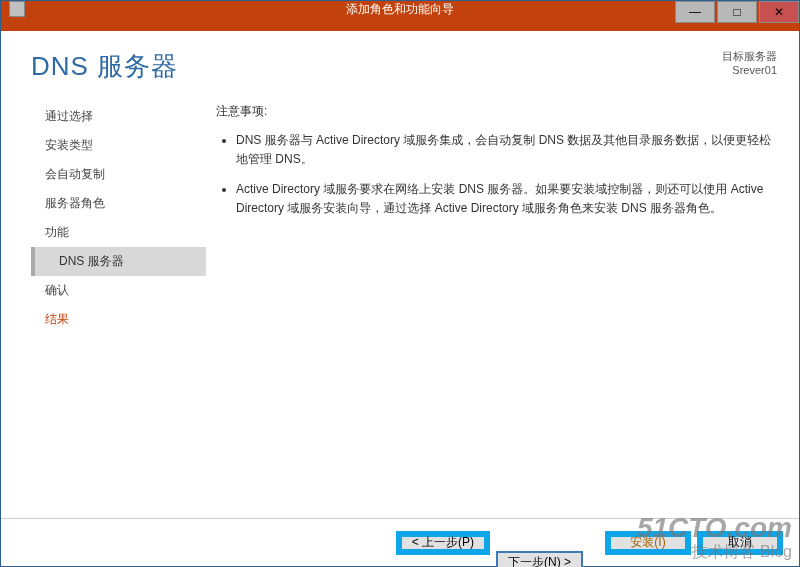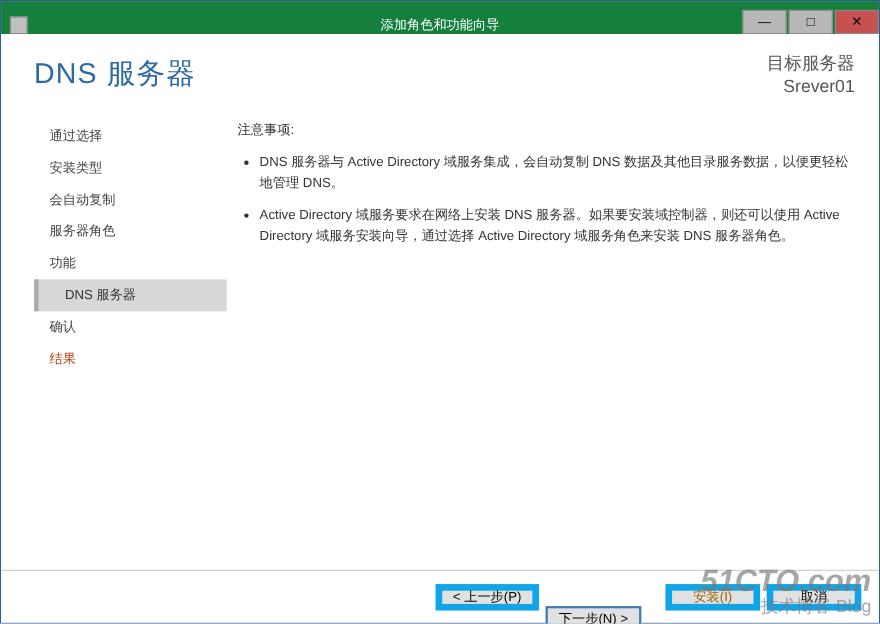--- a/index.html
+++ b/index.html
@@ -18,23 +18,23 @@
     .window {
       width: 800px;
       height: 567px;
       border: 1px solid #2c5e8e;
       background: #fff;
       display: flex;
       flex-direction: column;
     }
     .titlebar {
       height: 30px;
-      background: #15803d;
-      display: flex;
-      align-items: flex-end;
+      background: #c2410c;
+      display: flex;
+      align-items: flex-start;
       justify-content: space-between;
       padding-left: 8px;
     }
     .titlebar-left {
       display: flex;
       align-items: center;
       gap: 6px;
     }
     .app-icon {
       width: 16px;
@@ -83,21 +83,21 @@
       margin-bottom: 18px;
     }
     .page-title {
       color: #2e6aa3;
       font-size: 26px;
       font-weight: 300;
       letter-spacing: 1px;
     }
     .target-info {
       text-align: right;
-      font-size: 16px;
+      font-size: 11px;
       color: #555;
       line-height: 1.3;
     }
     .body-row {
       flex: 1;
       display: flex;
       gap: 0;
     }
     .nav-col {
       width: 175px;

